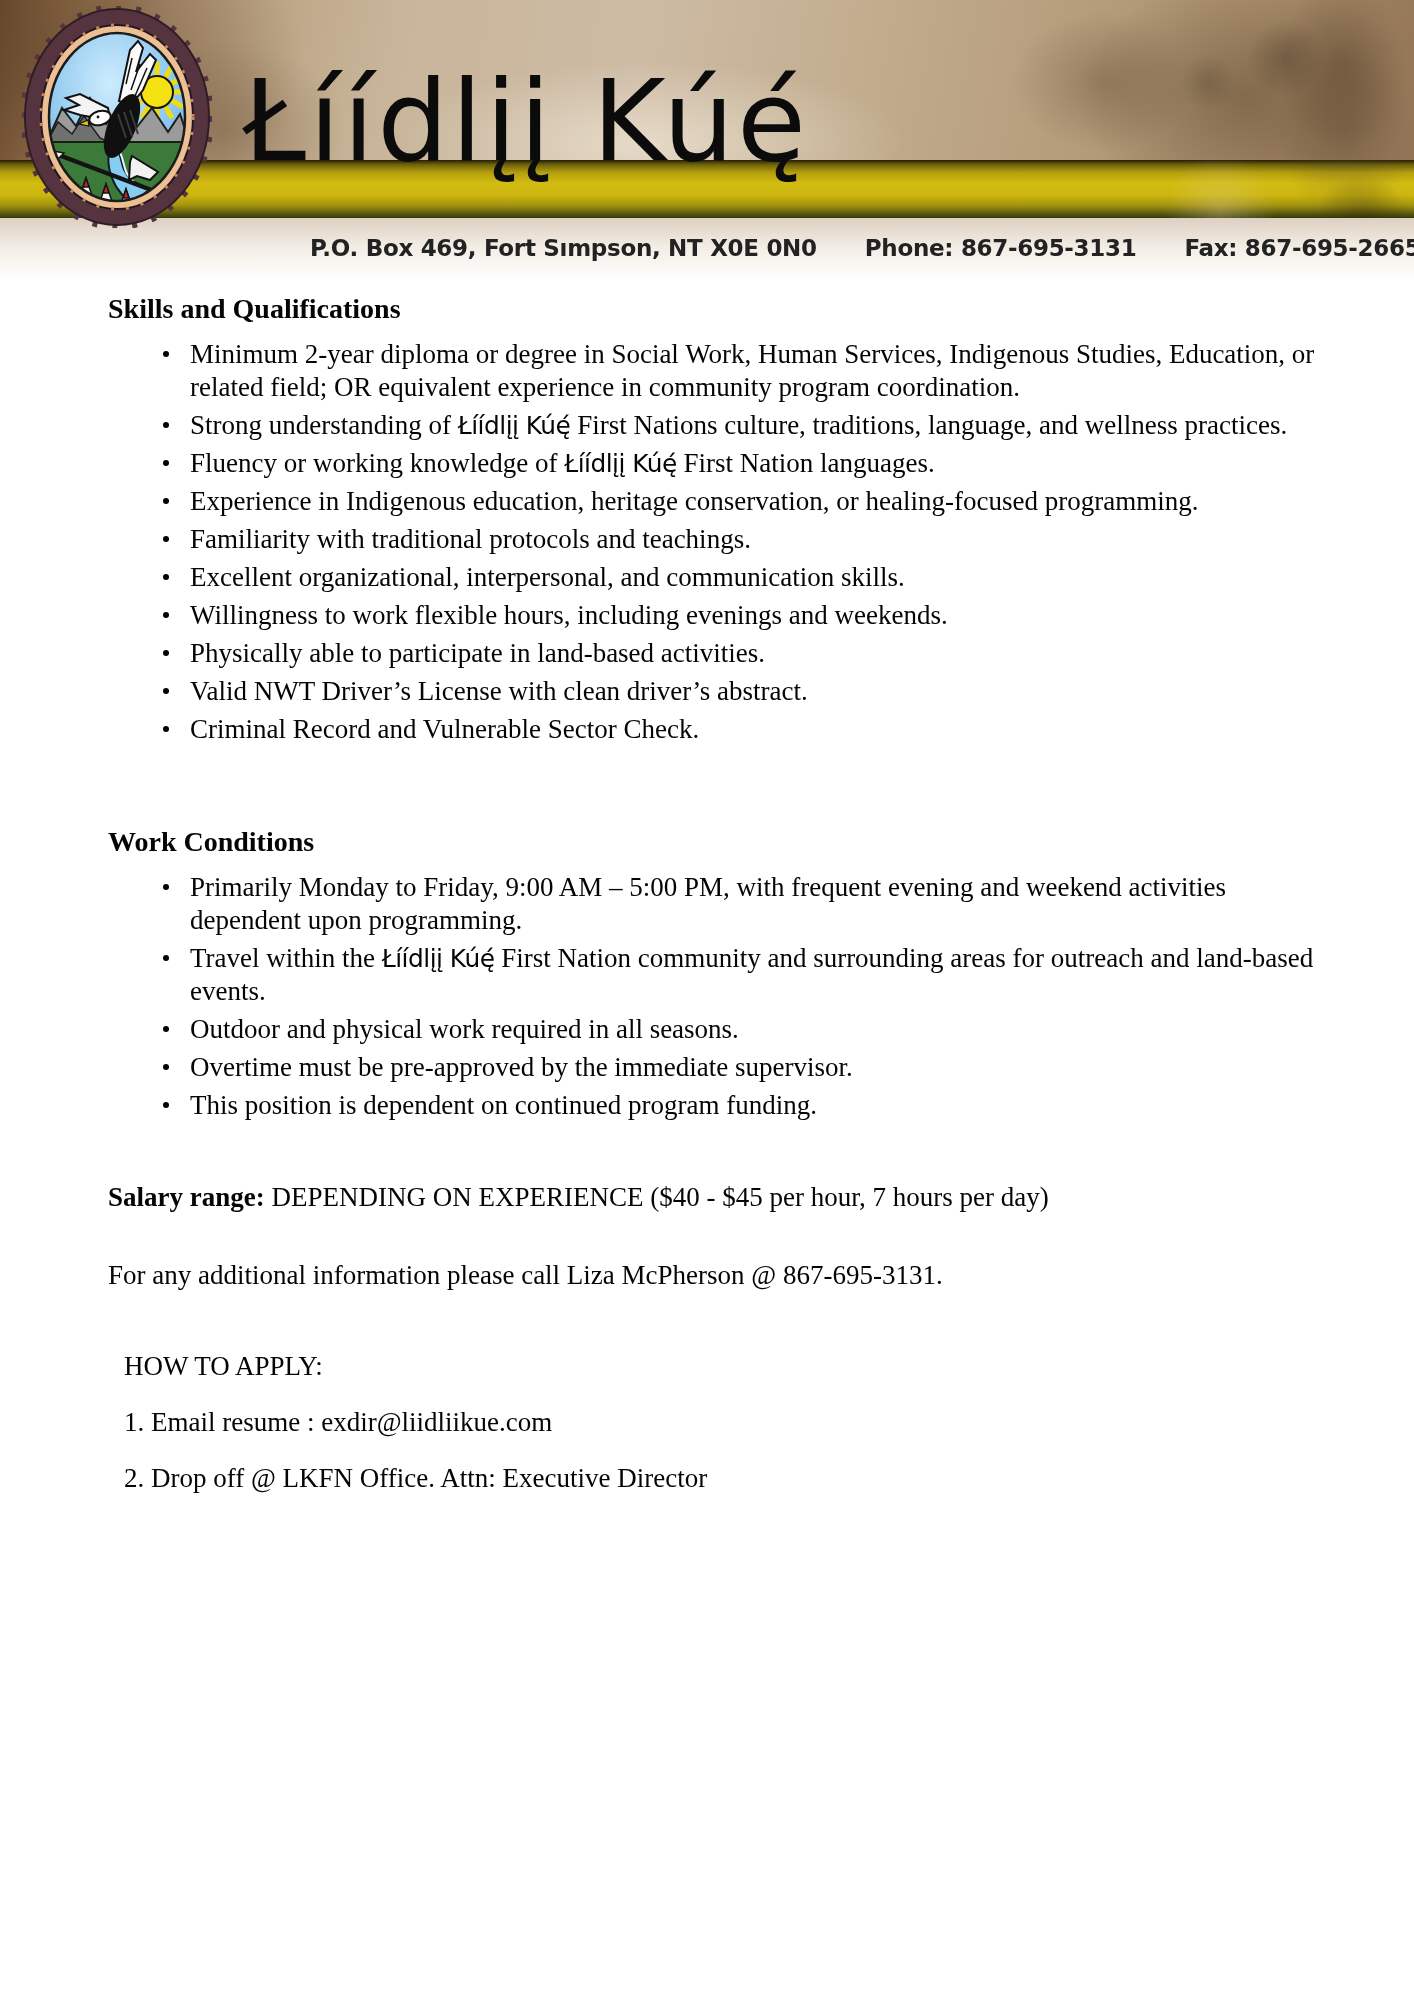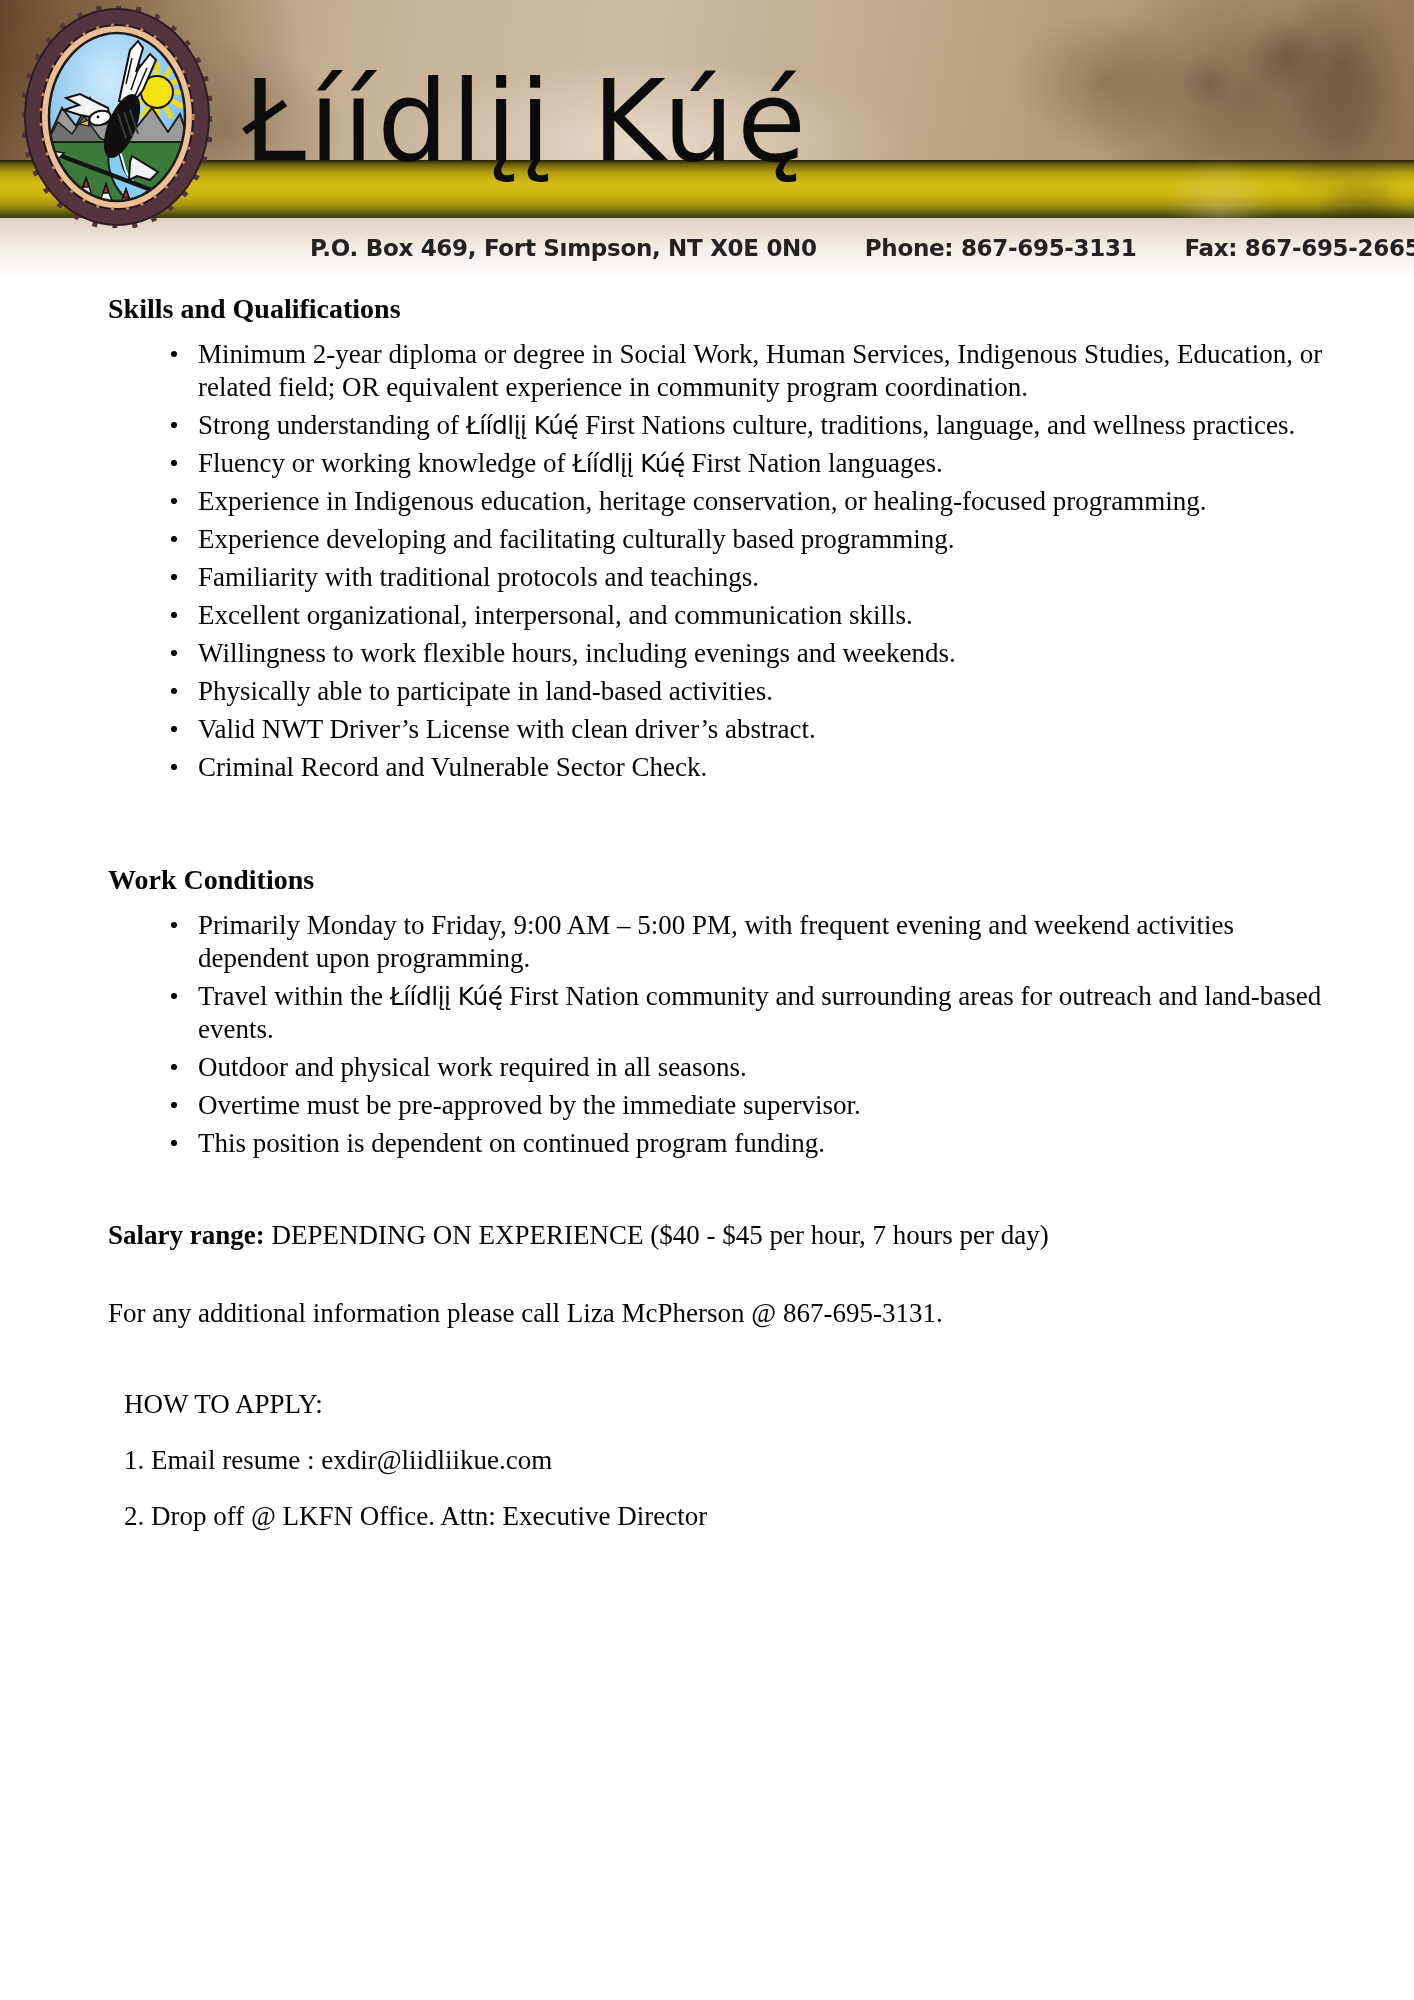--- a/index.html
+++ b/index.html
@@ -32,21 +32,21 @@
   .title-dene{font-family:"DejaVu Sans",sans-serif;font-size:112px;line-height:1;letter-spacing:3px;color:#0b0b0b;}
   .title-en{font-family:"DejaVu Sans",sans-serif;font-size:46px;line-height:1;letter-spacing:1px;color:#111;}
   .addr-row{position:absolute;left:310px;top:235px;display:flex;gap:48px;white-space:nowrap;
     font-family:"DejaVu Sans",sans-serif;font-weight:bold;font-size:23px;letter-spacing:-0.3px;color:#222;}
   .logo{position:absolute;left:22px;top:6px;width:190px;height:222px;}
 
   
   .content{position:absolute;left:108px;top:292px;width:1228px;font-size:27px;line-height:33px;}
   .content h3{font-size:28px;line-height:33px;font-weight:bold;margin:0 0 13px 0;}
   .sec2 h3{margin-top:79px;}
-  .content ul{margin:8px;padding:0;list-style:none;width:1210px;}
+  .content ul{margin:0;padding:0;list-style:none;width:1210px;}
   .content li{position:relative;padding-left:82px;margin-bottom:5px;max-width:1128px;}
   .content li::before{content:"";position:absolute;left:55px;top:13px;width:6px;height:6px;border-radius:50%;background:#000;}
   .dene{font-family:"DejaVu Sans",sans-serif;font-size:0.92em;letter-spacing:-0.5px;}
   .salary{margin:59px 0 0 0;}
   .salary b{font-weight:bold;}
   .contact{margin:45px 0 9px 0;}
   .apply{margin:54px 0 0 0;}
   .apply p{margin:16px;line-height:40px;}
 </style>
 </head>
@@ -148,21 +148,20 @@
 
   <div class="content">
 
     <section class="sec1">
       <h3>Skills and Qualifications</h3>
       <ul>
         <li class="mixed">Minimum 2-year diploma or degree in Social Work, Human Services, Indigenous Studies, Education, or related field; OR equivalent experience in community program coordination.</li>
         <li class="mixed">Strong understanding of <span class="dene">Łíídlįį Kúę́</span> First Nations culture, traditions, language, and wellness practices.</li>
         <li class="mixed">Fluency or working knowledge of <span class="dene">Łíídlįį Kúę́</span> First Nation languages.</li>
         <li class="mixed">Experience in Indigenous education, heritage conservation, or healing-focused programming.</li>
-        <li class="mixed">Experience developing and facilitating culturally based programming.</li>
         <li class="mixed">Familiarity with traditional protocols and teachings.</li>
         <li class="mixed">Excellent organizational, interpersonal, and communication skills.</li>
         <li class="mixed">Willingness to work flexible hours, including evenings and weekends.</li>
         <li class="mixed">Physically able to participate in land-based activities.</li>
         <li class="mixed">Valid NWT Driver’s License with clean driver’s abstract.</li>
         <li class="mixed">Criminal Record and Vulnerable Sector Check.</li>
       </ul>
     </section>
 
     <section class="sec2">

